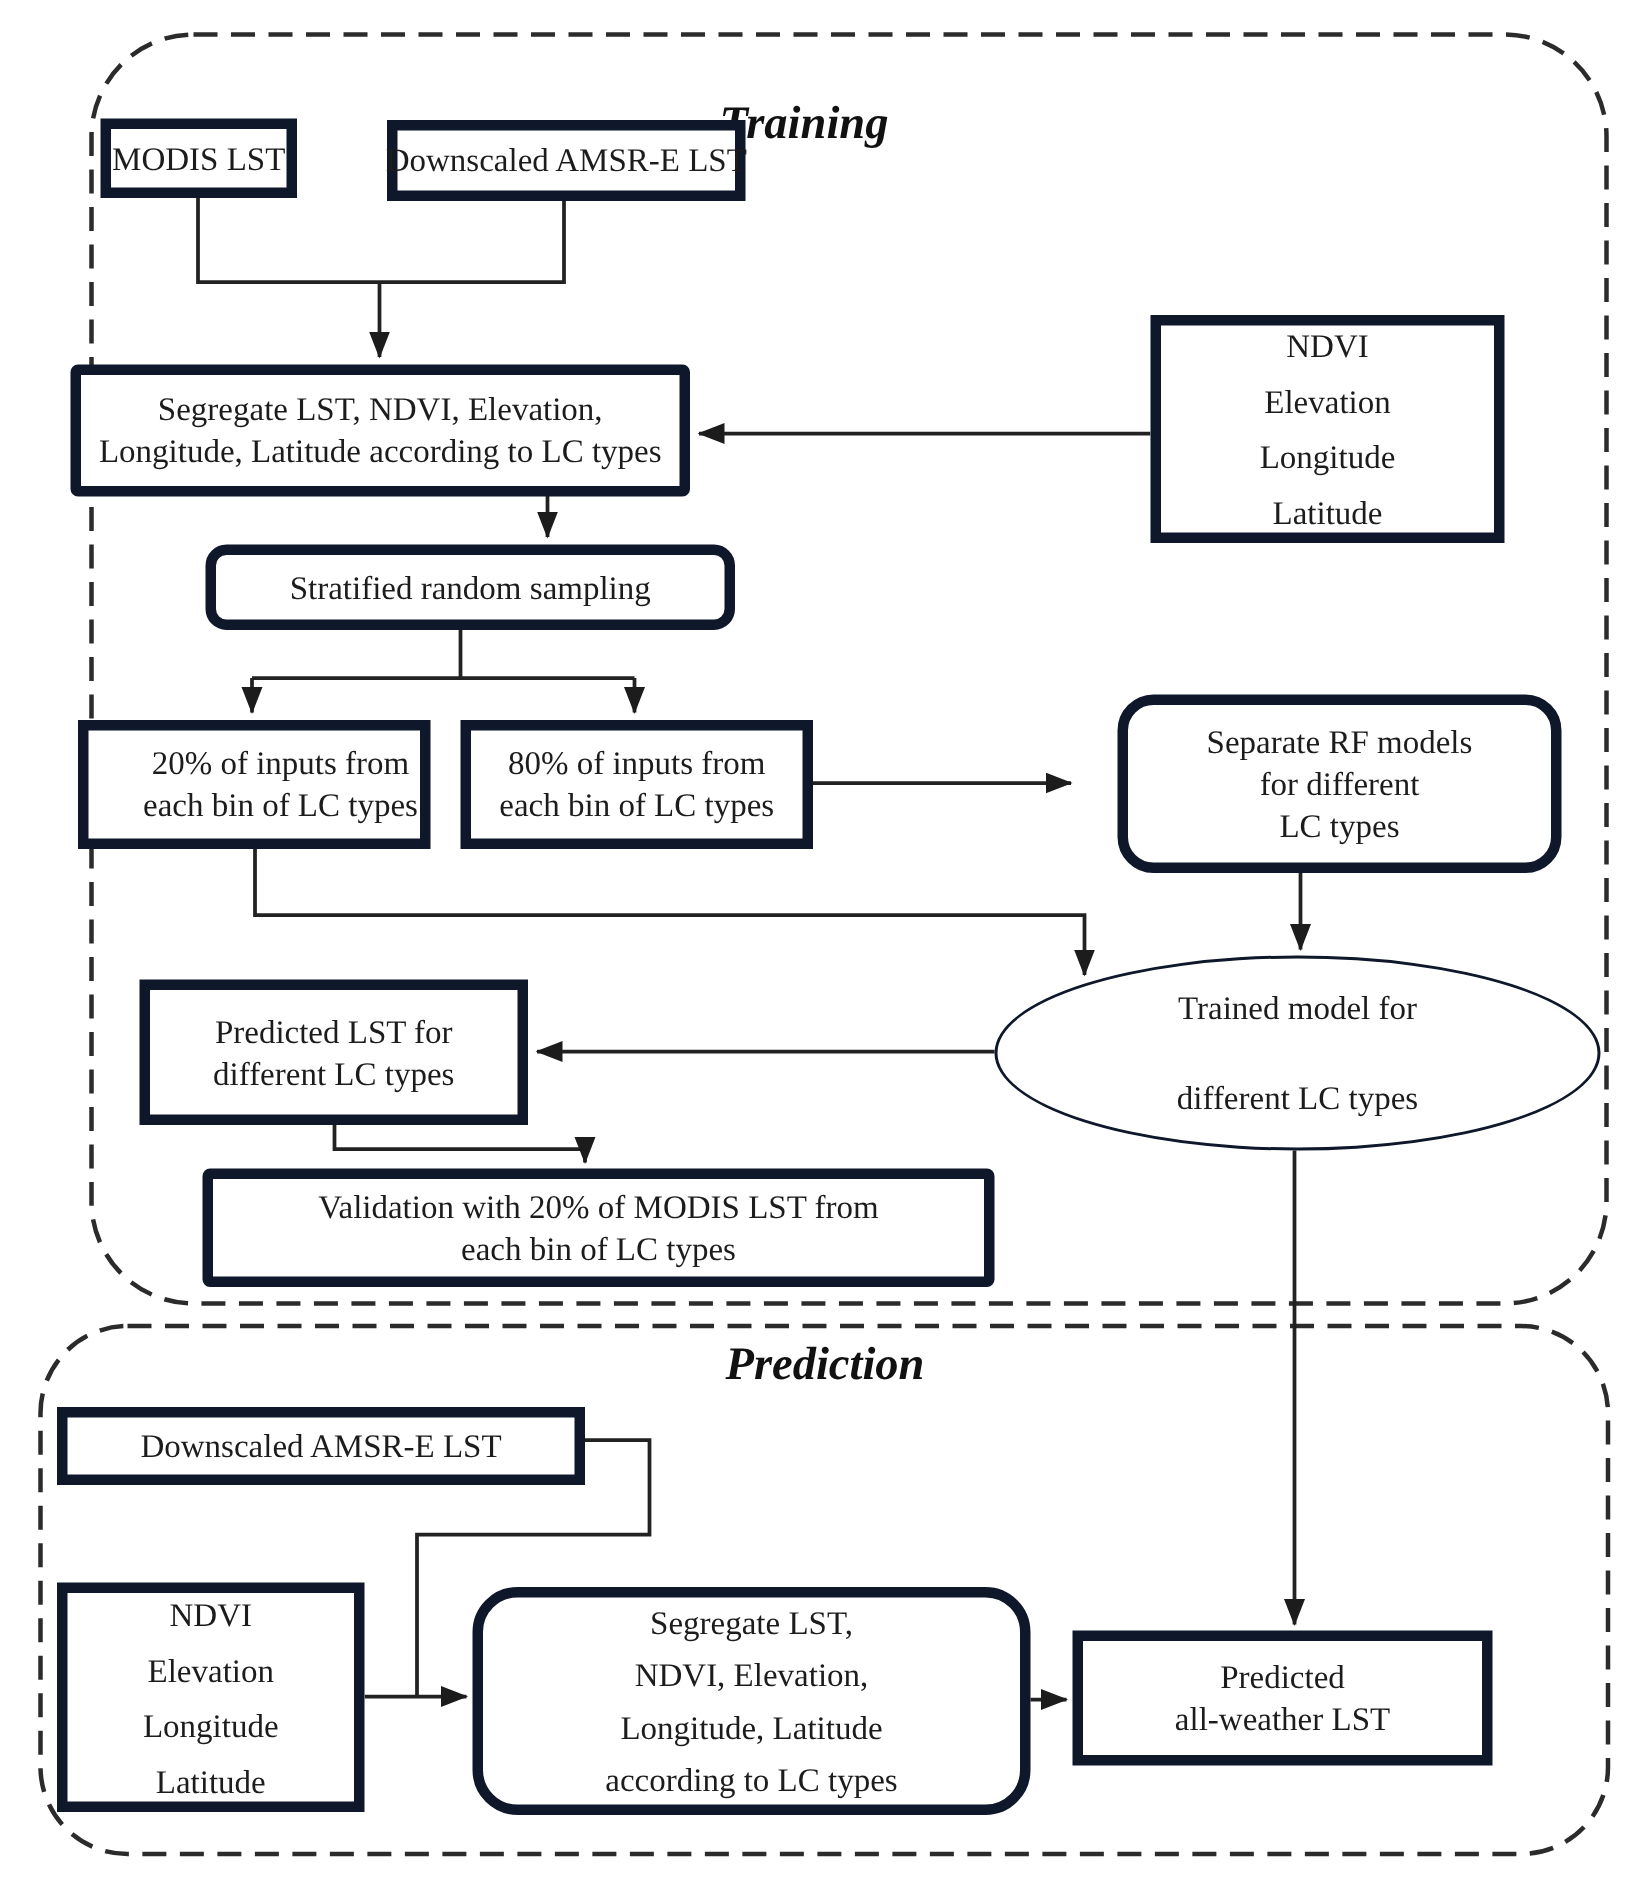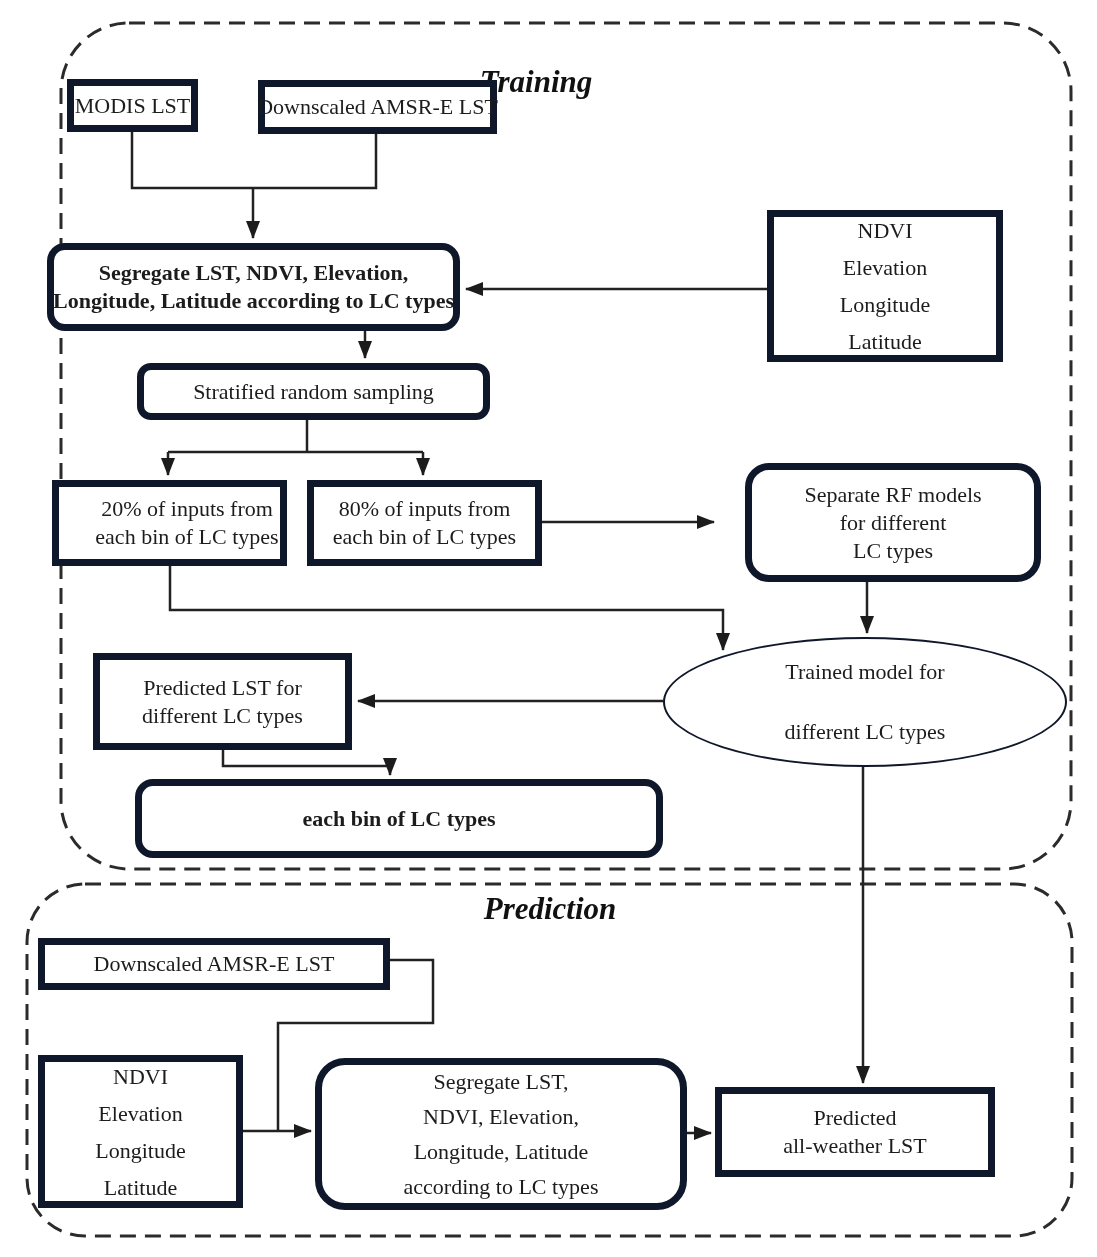--- a/index.html
+++ b/index.html
@@ -7,21 +7,21 @@
     position:relative;width:1097px;height:1257px;background:#ffffff;
     font-family:"Liberation Serif","DejaVu Serif",serif;color:#1c1c1c;
     overflow:hidden;
   }
   .wires{position:absolute;left:0;top:0;width:1097px;height:1257px;}
   .node{
     position:absolute;box-sizing:border-box;border:7px solid #0f172a;background:#ffffff;
     display:flex;flex-direction:column;align-items:center;justify-content:center;
     text-align:center;font-size:22px;line-height:28px;
   }
-  .rounded18{border-radius:18px;font-weight:bold;}
+  .rounded18{border-radius:5px;}
   .rounded14{border-radius:14px;}
   .rounded24{border-radius:24px;}
   .rounded30{border-radius:30px;}
   .ellipse{border-radius:50%;border-width:2.5px;gap:32px;}
   .tall{line-height:37px;}
   .tall4{line-height:35px;}
   .section-title{
     position:absolute;font-weight:700;font-style:italic;font-size:31px;color:#111111;
     transform:translateX(-50%);white-space:nowrap;
   }
@@ -111,20 +111,21 @@
     <div class="ln">Trained model for</div>
     <div class="ln">different LC types</div>
   </div>
 
   <div class="node" style="left:93px;top:653px;width:259px;height:97px;">
     <div class="ln">Predicted LST for</div>
     <div class="ln">different LC types</div>
   </div>
 
   <div class="node rounded18" style="left:135px;top:779px;width:528px;height:79px;">
+    <div class="ln">Validation with 20% of MODIS LST from</div>
     <div class="ln">each bin of LC types</div>
   </div>
 
   <div class="section-title" style="left:550px;top:891px;">Prediction</div>
 
   <div class="node" style="left:38px;top:938px;width:352px;height:52px;">
     <div class="ln">Downscaled AMSR-E LST</div>
   </div>
 
   <div class="node tall" style="left:38px;top:1055px;width:205px;height:153px;">

